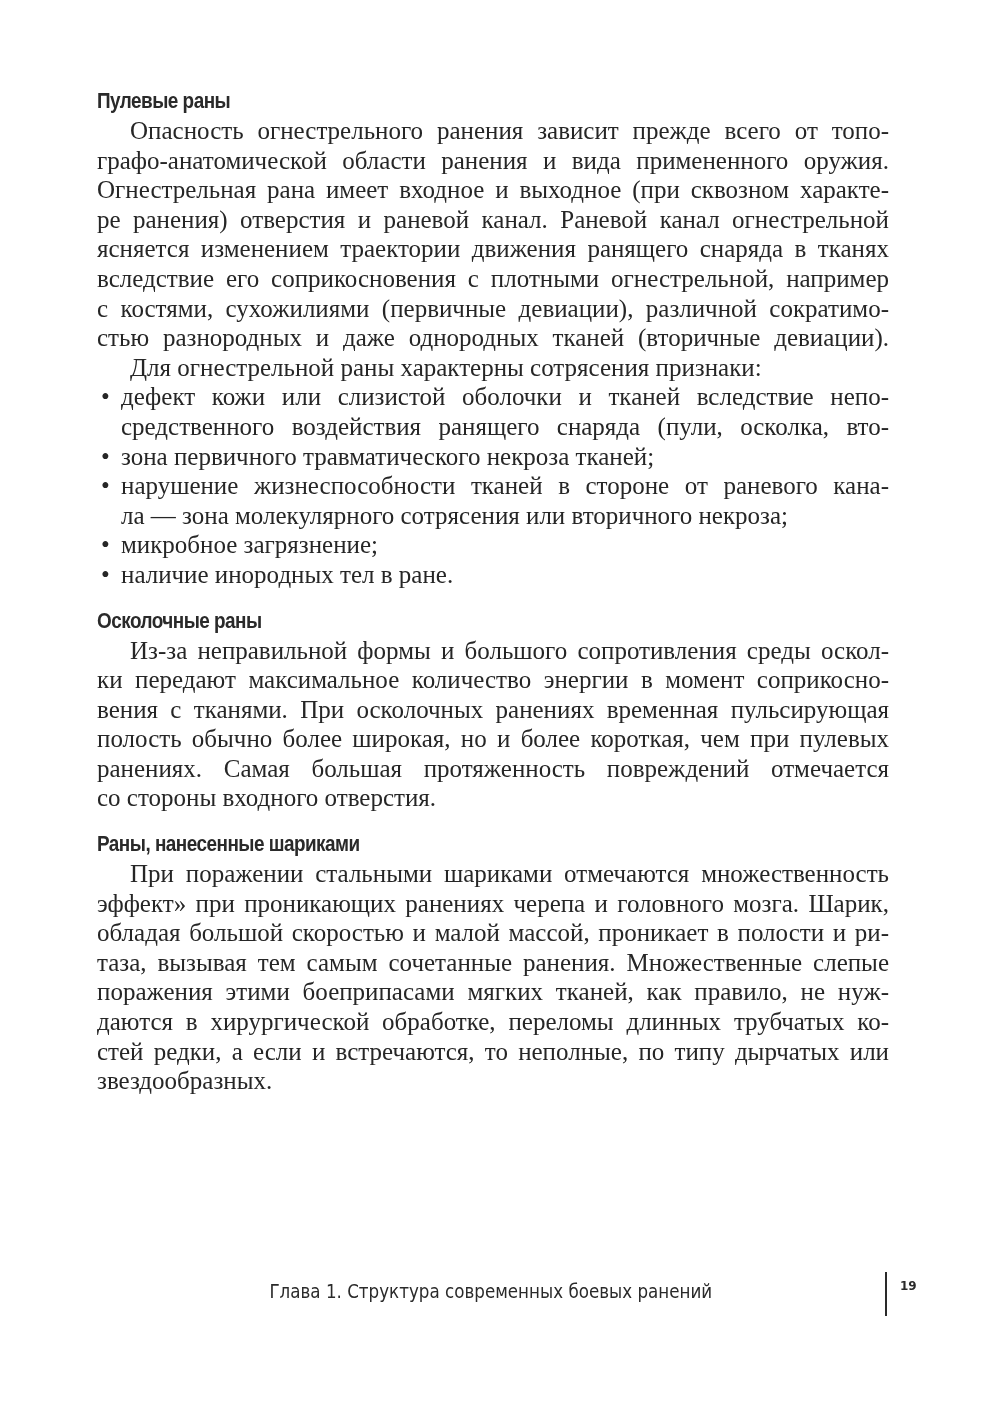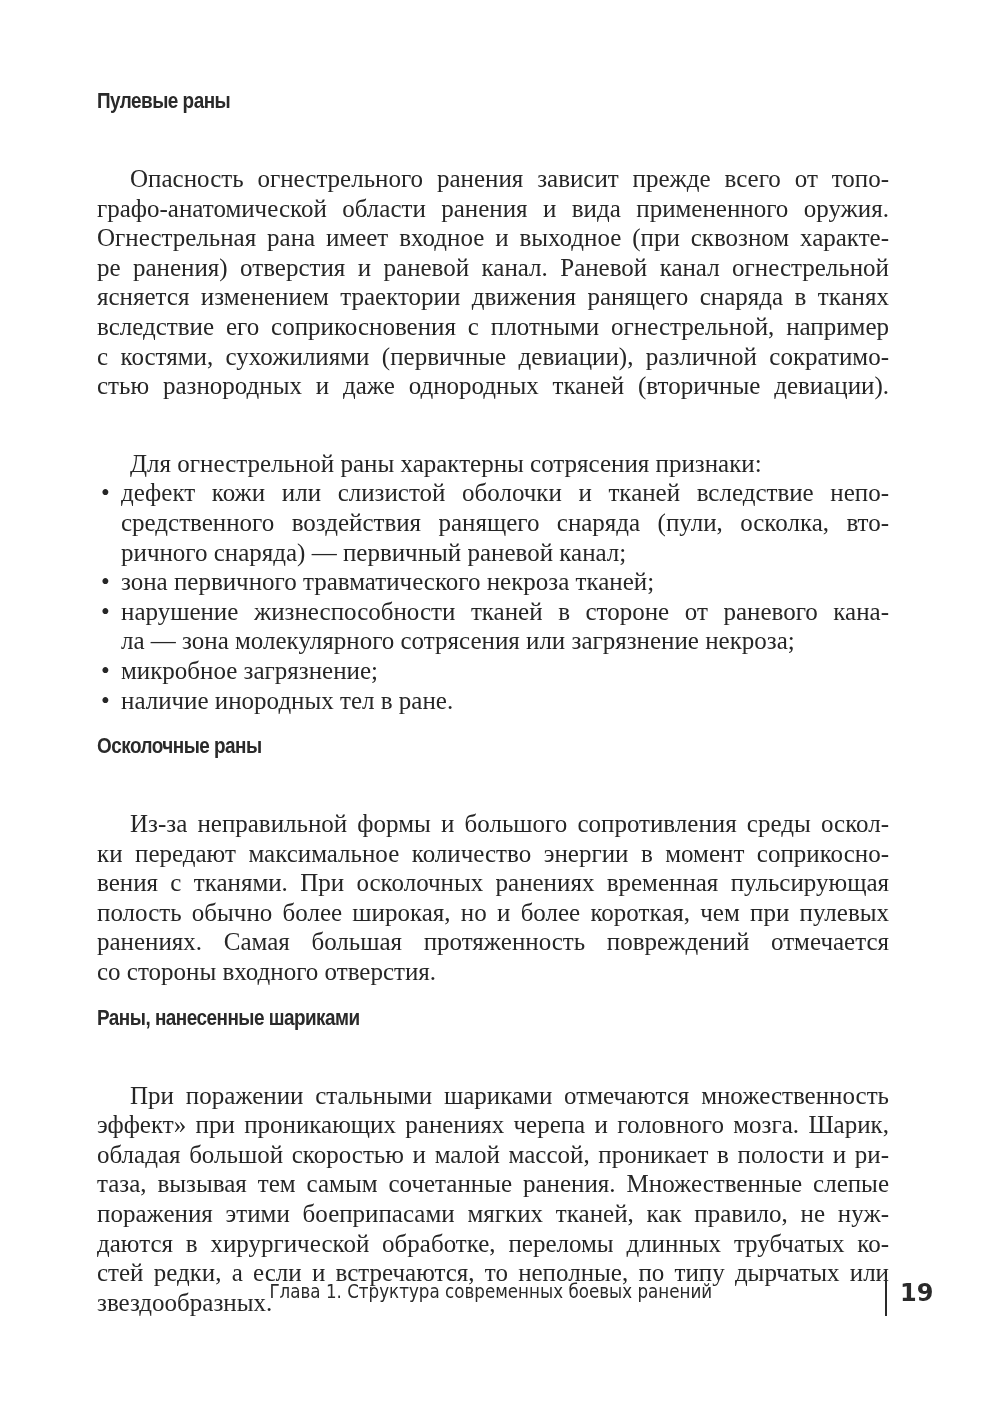--- a/index.html
+++ b/index.html
@@ -40,21 +40,20 @@
       line-height: 29.6px;
       white-space: nowrap;
       color: #262626;
     }
     .just {
       text-align: justify;
       text-align-last: justify;
     }
     .indent {
       padding-left: 33px;
-      margin-top: 48px;
     }
     .bullet-line {
       position: relative;
       padding-left: 24px;
     }
     .bullet-line .dot {
       position: absolute;
       left: 4px;
       top: 0;
     }
@@ -87,21 +86,21 @@
       width: 2px;
       height: 44px;
       background: #2a2a2a;
     }
     .footer-page {
       position: absolute;
       left: 900px;
       top: 7px;
       font-family: "DejaVu Sans", "Liberation Sans", sans-serif;
       font-weight: bold;
-      font-size: 24px;
+      font-size: 12px;
       color: #2a2a2a;
     }
   </style>
 </head>
 <body>
 
 <div class="page">
 
   <h2 class="heading">Пулевые раны</h2>
   <div>
@@ -118,34 +117,33 @@
     <div class="line indent">Для огнестрельной раны характерны сотрясения признаки:</div>
   </div>
 
   <div>
     <div>
       <div class="line just bullet-line">
         <span class="dot">•</span>
         <span>дефект кожи или слизистой оболочки и тканей вследствие непо-</span>
       </div>
       <div class="line just bullet-cont">средственного воздействия ранящего снаряда (пули, осколка, вто-</div>
-      <div class="line bullet-cont">ричного снаряда) — первичный раневой канал;</div>
     </div>
     <div>
       <div class="line bullet-line">
         <span class="dot">•</span>
         <span>зона первичного травматического некроза тканей;</span>
       </div>
     </div>
     <div>
       <div class="line just bullet-line">
         <span class="dot">•</span>
         <span>нарушение жизнеспособности тканей в стороне от раневого кана-</span>
       </div>
-      <div class="line bullet-cont">ла — зона молекулярного сотрясения или загрязнение некроза;</div>
+      <div class="line bullet-cont">ла — зона молекулярного сотрясения или вторичного некроза;</div>
     </div>
     <div>
       <div class="line bullet-line">
         <span class="dot">•</span>
         <span>микробное загрязнение;</span>
       </div>
     </div>
     <div>
       <div class="line bullet-line">
         <span class="dot">•</span>

